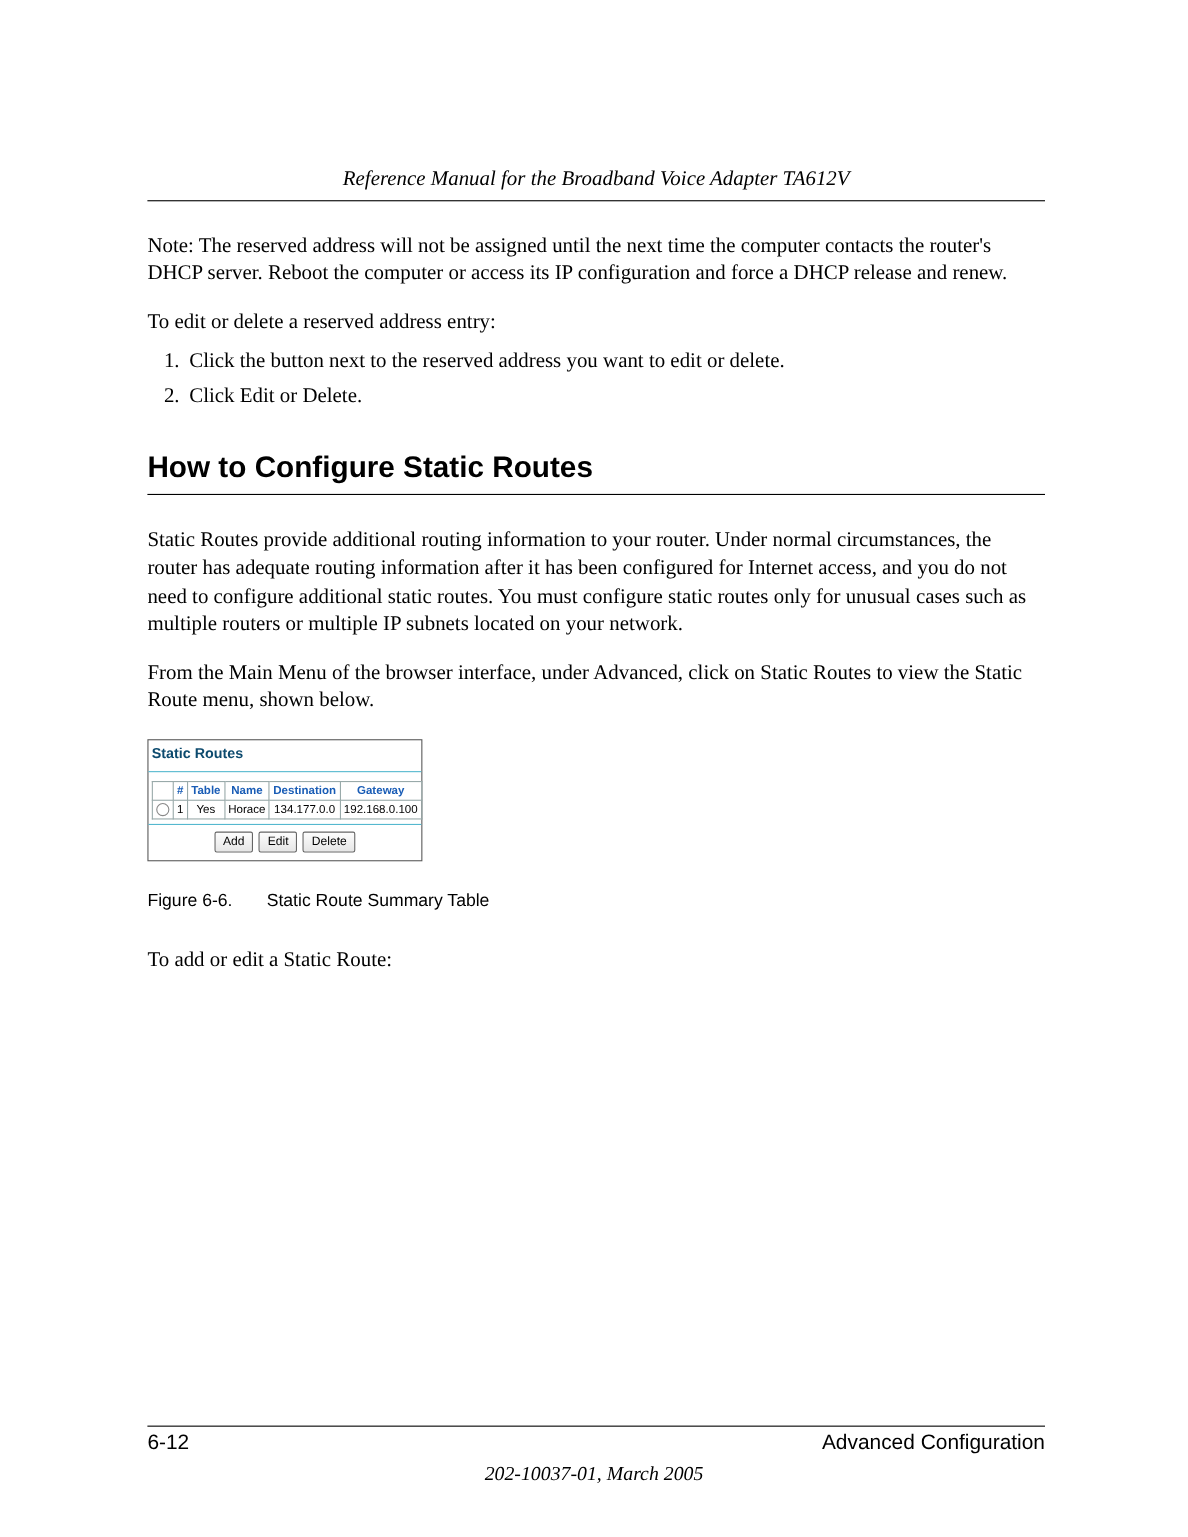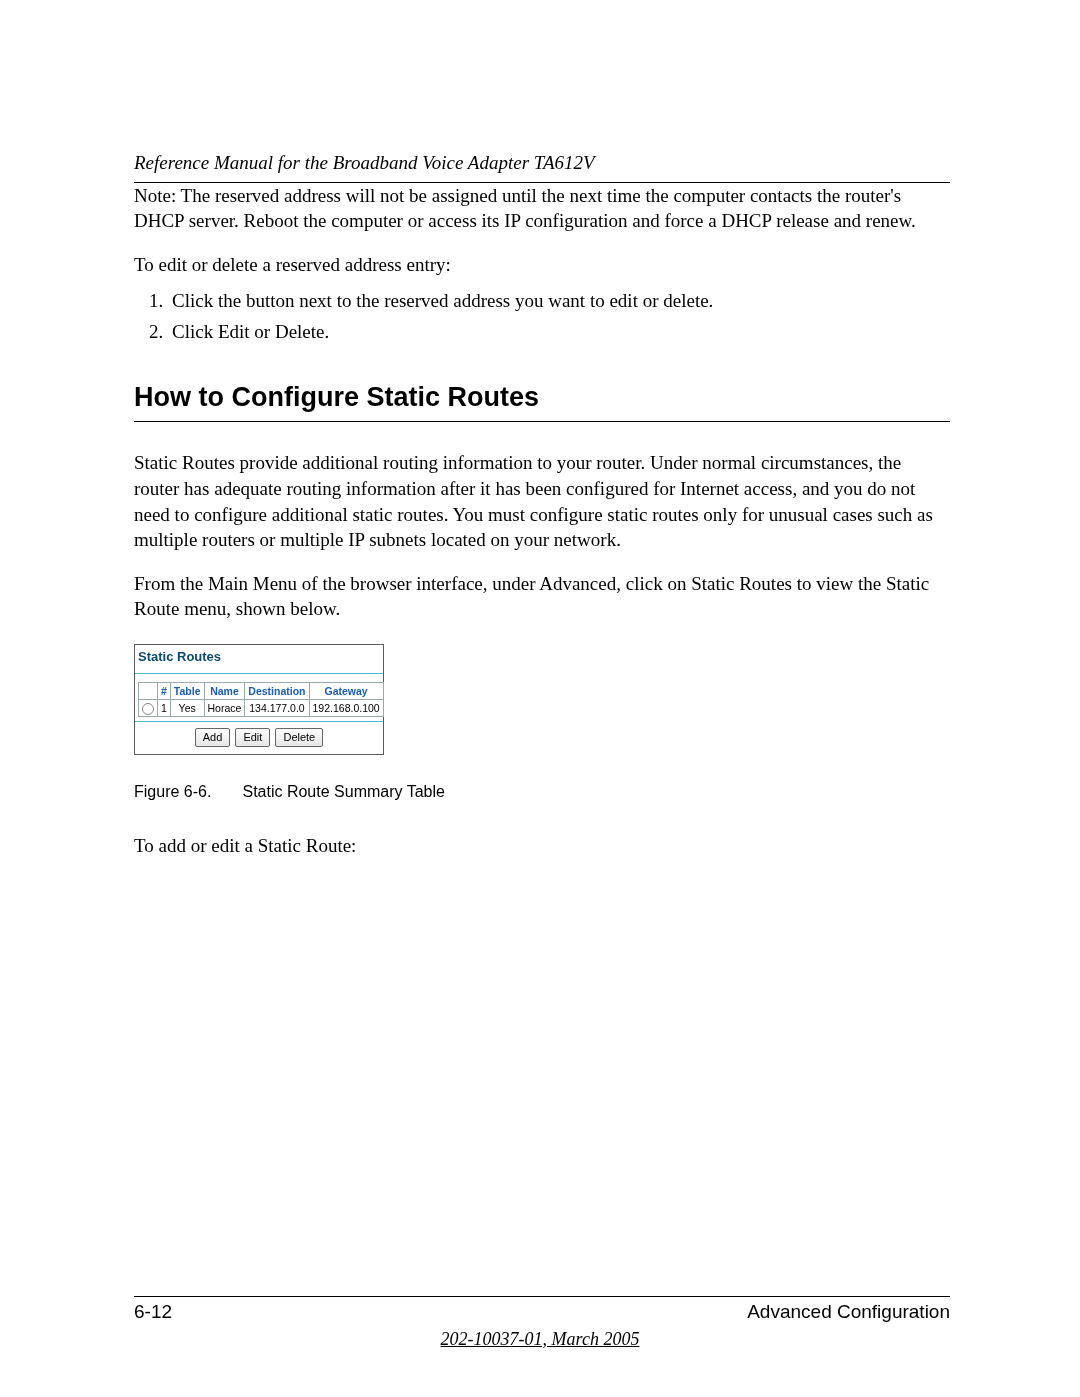--- a/index.html
+++ b/index.html
@@ -16,20 +16,22 @@
     height: 1397px;
     position: relative;
     box-sizing: border-box;
     padding: 150px 130px 0 134px;
   }
   .running-header {
     font-style: italic;
     font-size: 19px;
     padding-bottom: 6px;
     border-bottom: 1.5px solid #000;
+    margin-bottom: 28px;
+    text-align: center;
   }
   .body-para {
     margin: 0 0 18px 0;
   }
   .steps-intro {
     margin: 0 0 10px 0;
   }
   ol.steps {
     margin: 0 0 24px 0;
     padding-left: 34px;
@@ -134,21 +136,20 @@
     font-family: Arial, Helvetica, sans-serif;
   }
   .footer-center {
     position: absolute;
     left: 0; right: 0;
     bottom: 46px;
     text-align: center;
     font-style: italic;
     font-family: "Times New Roman", Times, serif;
     font-size: 18px;
-    text-decoration: underline;
   }
 </style>
 </head>
 <body>
 
 <div class="page">
 
   <div class="running-header">Reference Manual for the Broadband Voice Adapter TA612V</div>
 
   <p class="body-para">Note: The reserved address will not be assigned until the next time the computer contacts the router's DHCP server. Reboot the computer or access its IP configuration and force a DHCP release and renew.</p>

